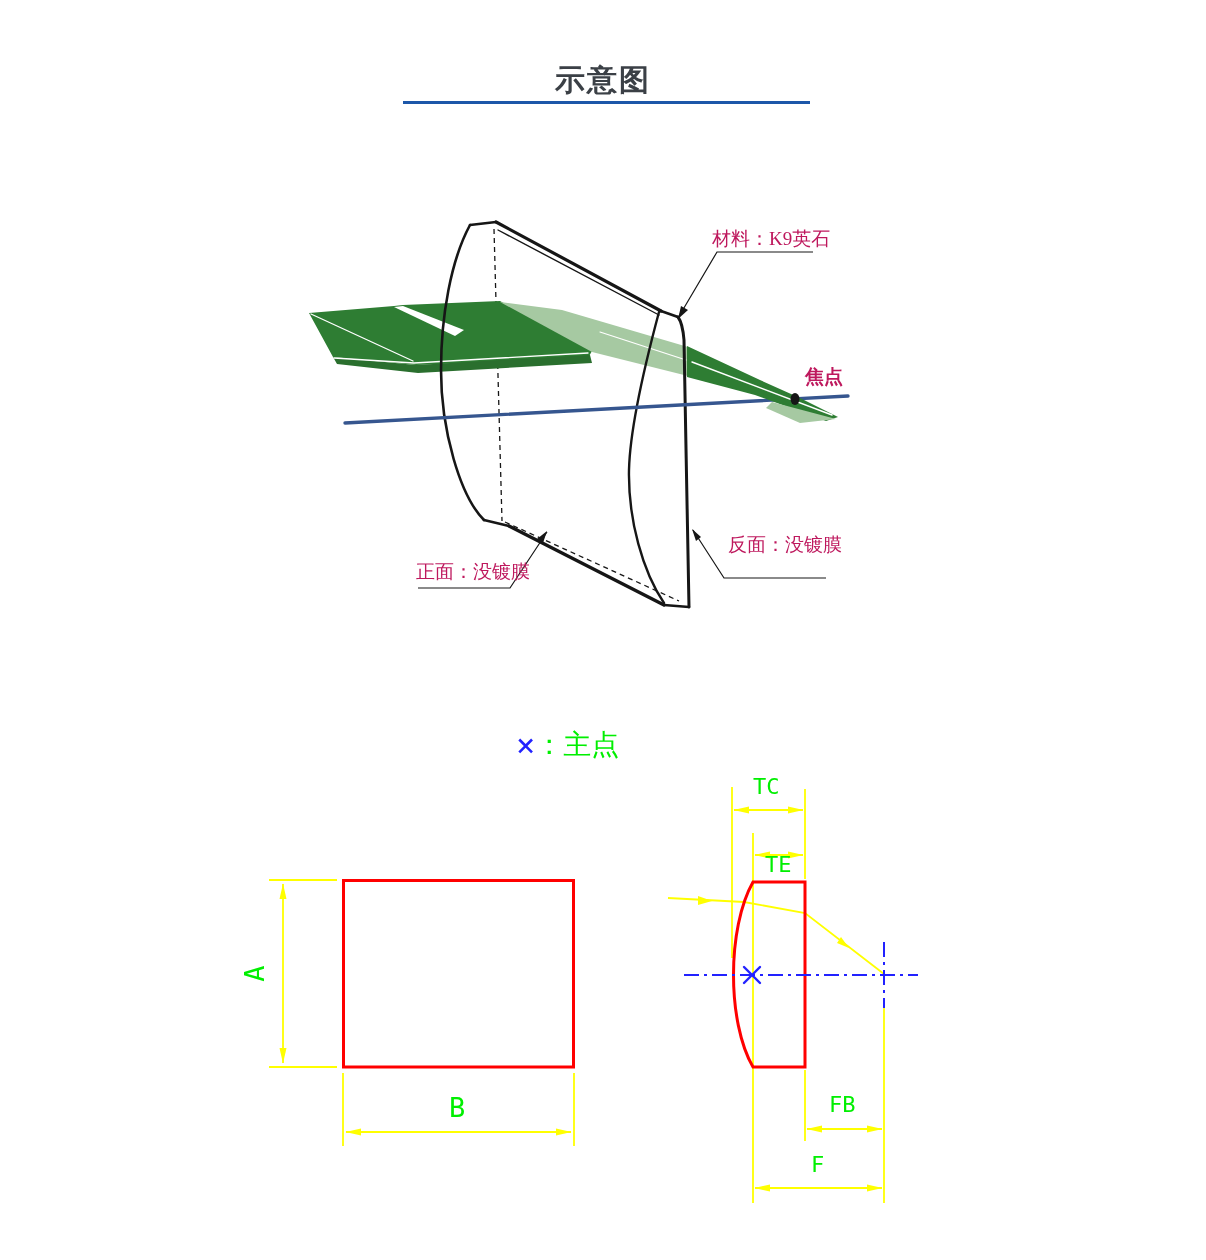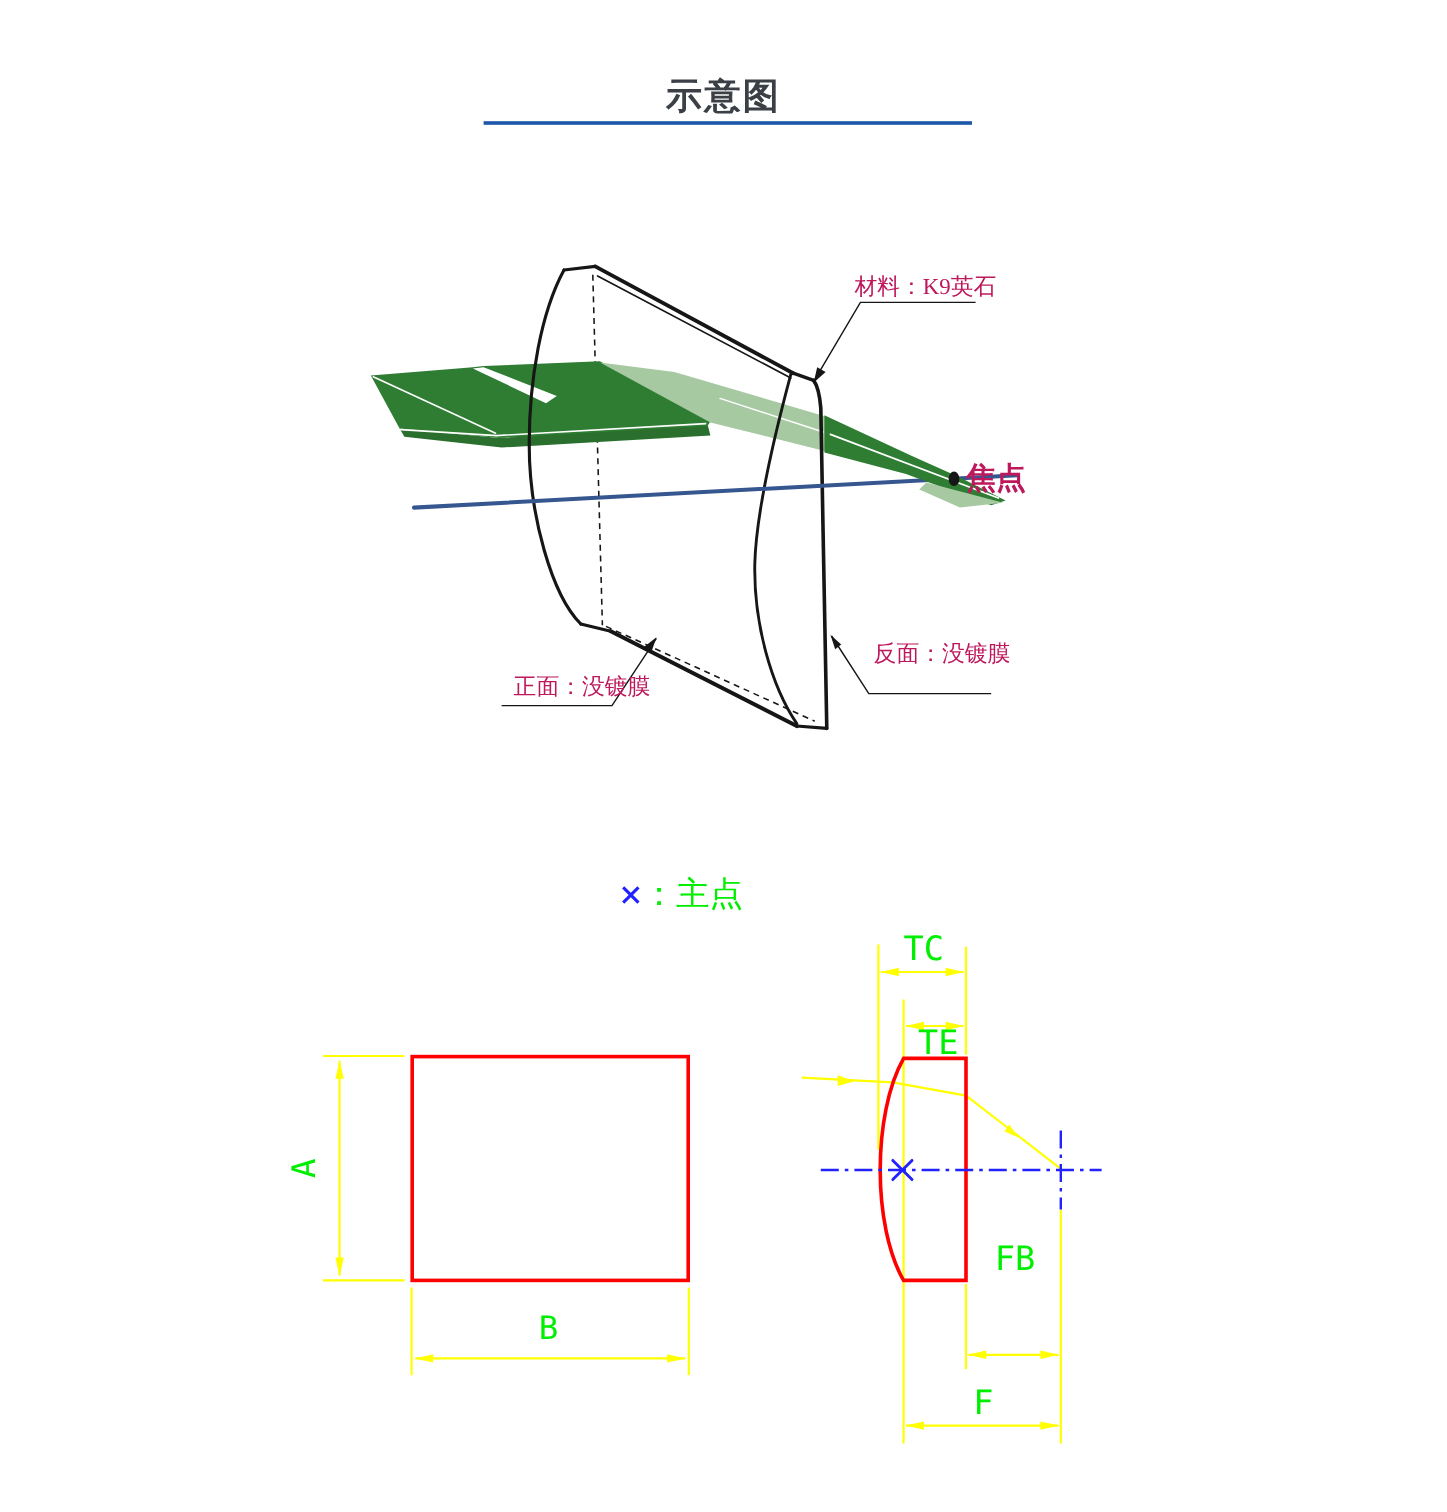--- a/index.html
+++ b/index.html
@@ -7,21 +7,21 @@
         font-family:"Liberation Sans",sans-serif;}
   #art{position:absolute;left:0;top:0;}
   .lbl{position:absolute;white-space:nowrap;color:#be185d;
        font-family:"Liberation Serif",serif;}
   #title{position:absolute;left:0;top:60px;width:100%;text-align:center;
          font-family:"Liberation Sans",sans-serif;font-weight:bold;
          font-size:30px;color:#3b4046;letter-spacing:2px;}
   #title-underline{position:absolute;left:403px;top:101px;width:407px;height:3px;
          background:var(--title-underline);}
   .cad{position:absolute;white-space:nowrap;color:var(--label-green);
-       font-family:"DejaVu Sans Mono",monospace;font-size:28px;font-weight:400;}
+       font-family:"DejaVu Sans Mono",monospace;font-size:22px;font-weight:400;}
   #legend{position:absolute;left:516px;top:726px;white-space:nowrap;}
   #legend .mark{color:var(--centerline-blue);font-size:32px;
        font-family:"DejaVu Sans Mono",monospace;vertical-align:middle;}
   #legend .ltxt{color:var(--label-green);font-size:28px;
        font-family:"Liberation Serif",serif;vertical-align:middle;margin-top:12px;}
   
   .ol{stroke:var(--outline-black);fill:none;stroke-linecap:round;stroke-linejoin:round;}
   .dashl{stroke:var(--outline-black);fill:none;stroke-width:1.3;stroke-dasharray:5 4;}
   .gdark{fill:var(--beam-dark-green);stroke:none;}
   .gband{fill:var(--beam-band-green);stroke:none;}
@@ -140,30 +140,30 @@
       <line class="blx" x1="744" y1="967" x2="760" y2="983"></line>
       <line class="blx" x1="760" y1="967" x2="744" y2="983"></line>
     </g>
   </svg>
 
   <div id="title">示意图</div>
   <div id="title-underline"></div>
 
   <div class="lbl" style="left:712px;top:226px;font-size:19px;">材料：K9英石</div>
 
-  <div class="lbl" style="left:805px;top:382px;font-size:25px;font-weight:bold;">焦点</div>
+  <div class="lbl" style="left:805px;top:364px;font-size:19px;font-weight:bold;">焦点</div>
 
-  <div class="lbl" style="left:428px;top:559px;font-size:19px;">正面：没镀膜</div>
+  <div class="lbl" style="left:416px;top:559px;font-size:19px;">正面：没镀膜</div>
 
   <div class="lbl" style="left:728px;top:532px;font-size:19px;">反面：没镀膜</div>
 
   <div id="legend">
     <span class="mark">×</span><span class="ltxt">：主点</span>
   </div>
 
   <div class="cad" style="left:246px;top:958px;font-size:27px;transform:rotate(-90deg);transform-origin:center;">A</div>
   <div class="cad" style="left:449px;top:1092px;font-size:27px;">B</div>
   <div class="cad" style="left:753px;top:774px;">TC</div>
   <div class="cad" style="left:765px;top:819px;margin-top:33px;">TE</div>
-  <div class="cad" style="left:829px;top:1032px;">FB</div>
+  <div class="cad" style="left:829px;top:1092px;">FB</div>
   <div class="cad" style="left:811px;top:1152px;">F</div>
 
 </div>
 
 </body></html>

